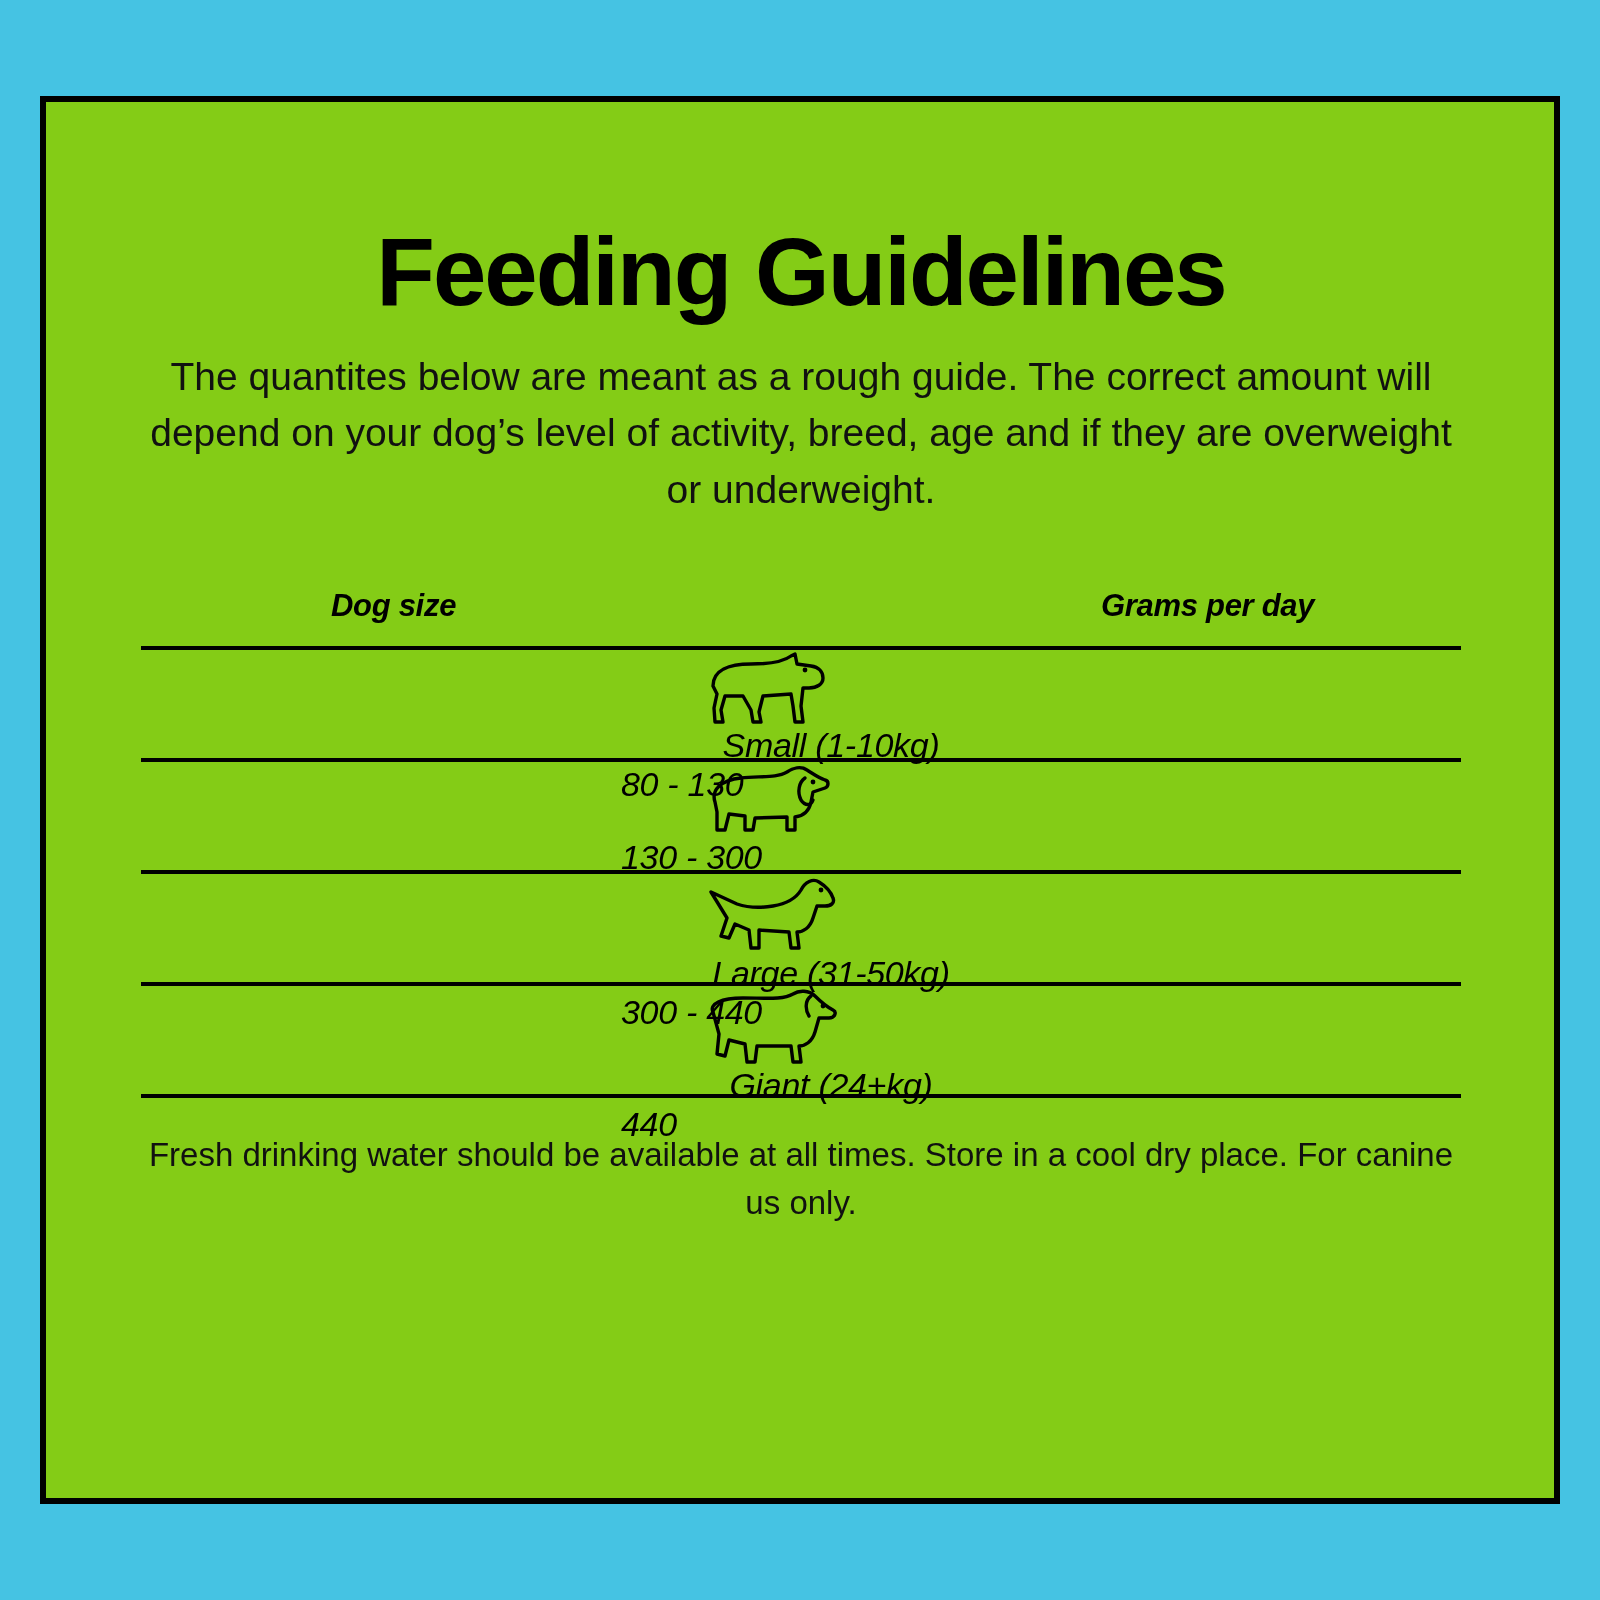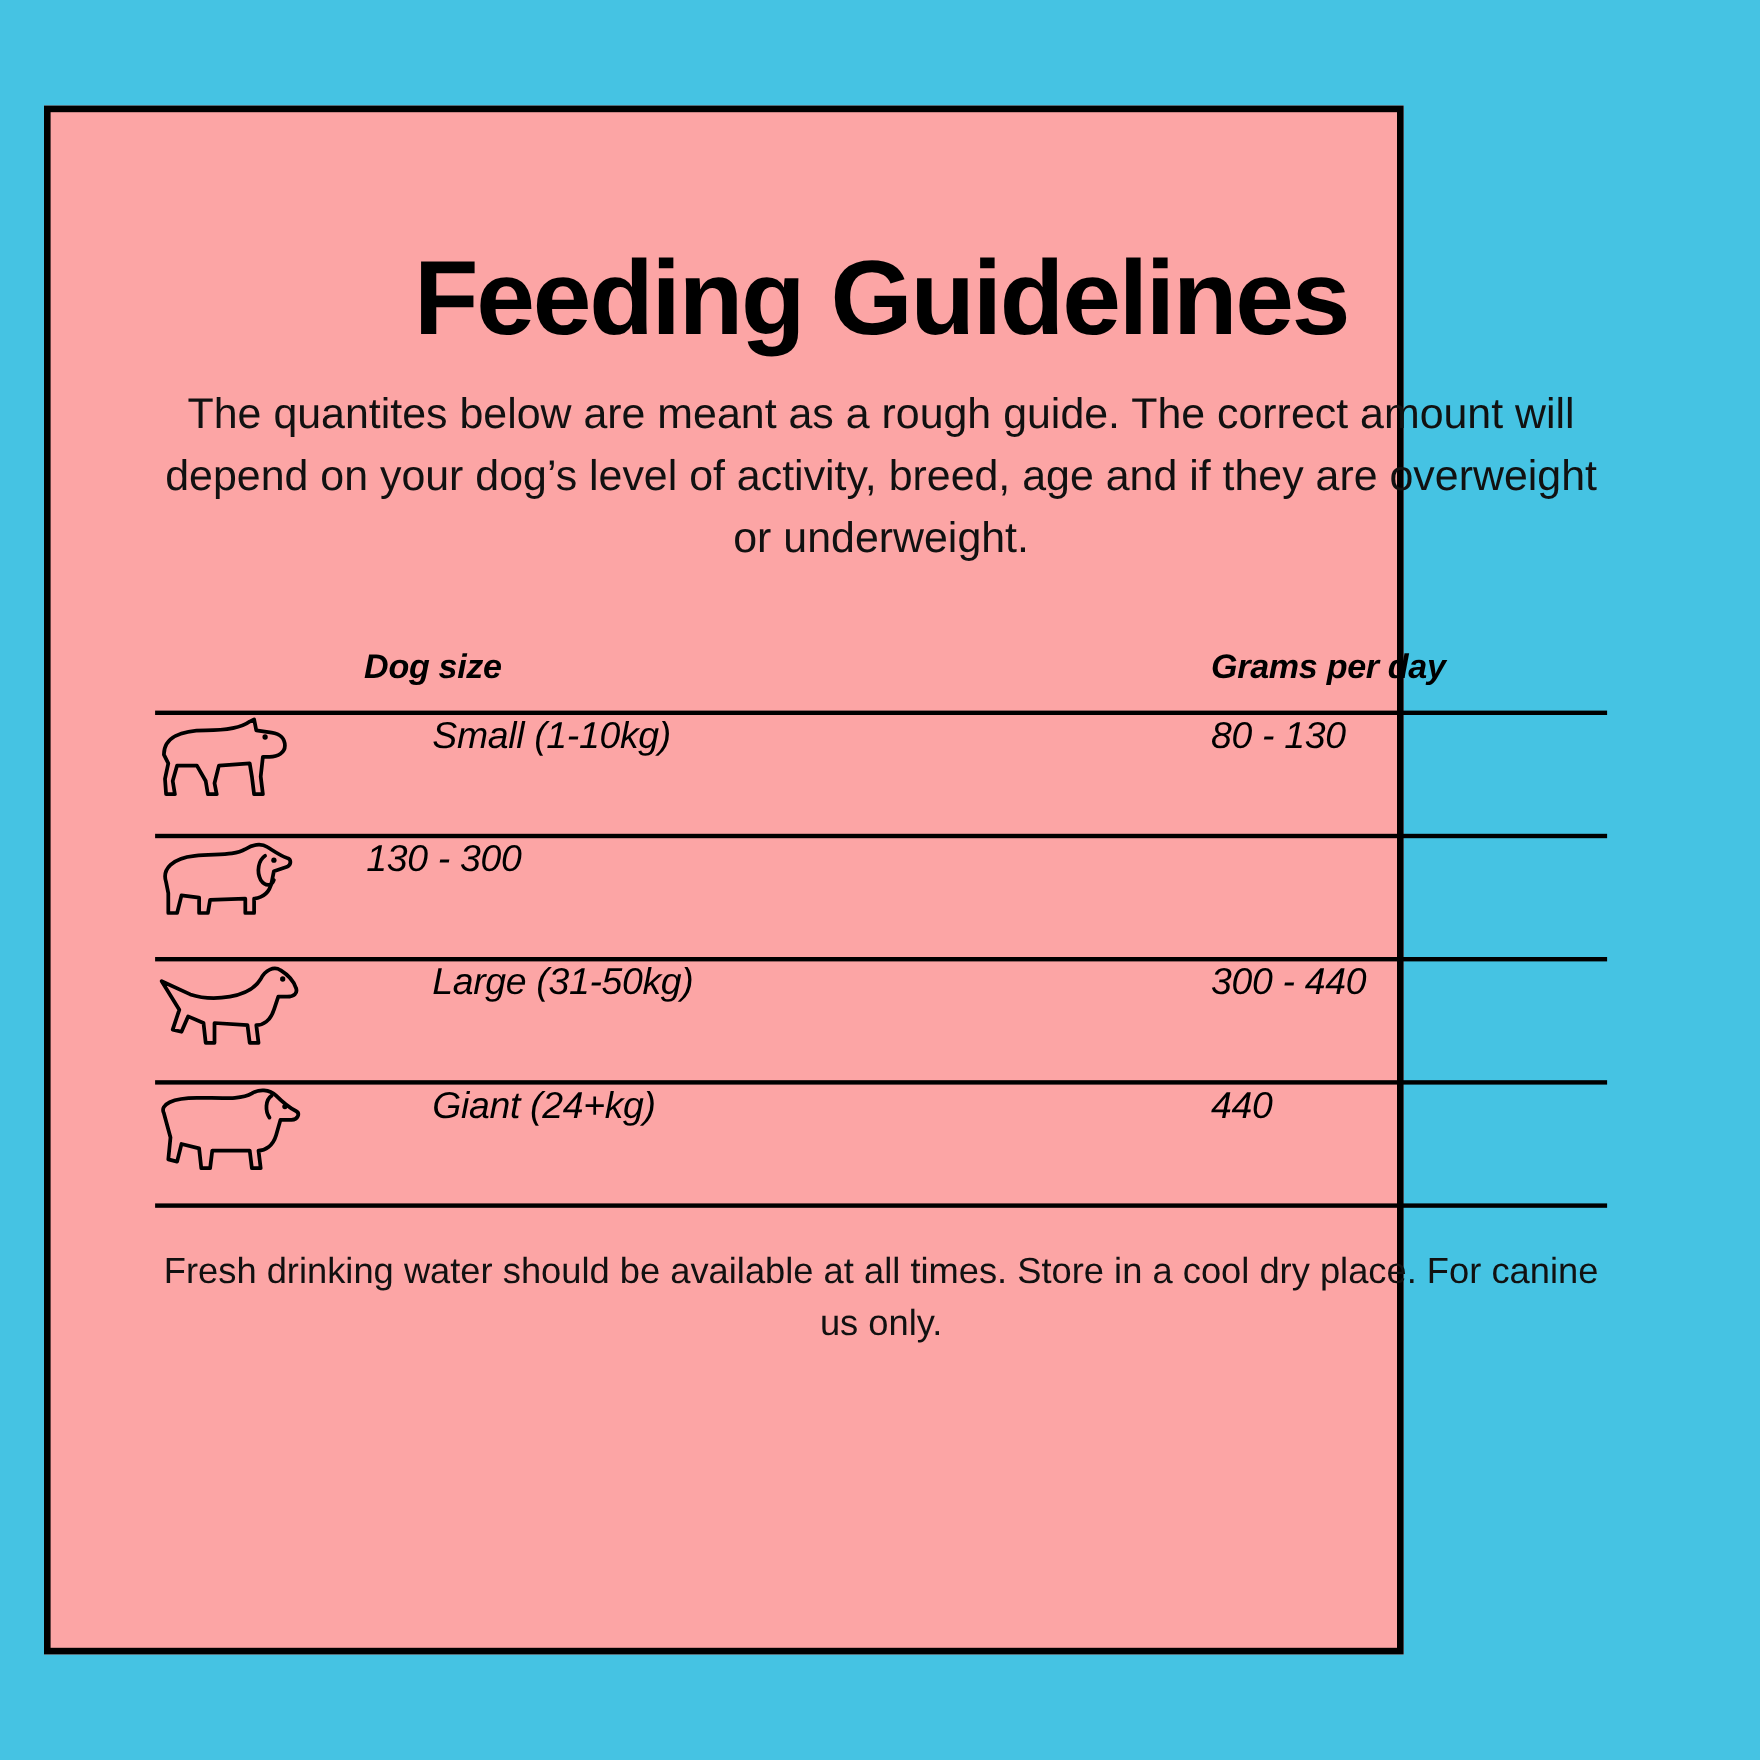--- a/index.html
+++ b/index.html
@@ -10,23 +10,23 @@
     width: 1600px;
     height: 1600px;
     background: #45c3e3;
     font-family: "Liberation Sans", sans-serif;
     overflow: hidden;
   }
   .page {
     position: absolute;
     left: 40px;
     top: 96px;
-    width: 1236px;
+    width: 1520px;
     height: 1408px;
-    background: #fca5a5;
+    background: #84cc16;
     border: 6px solid #000000;
     box-sizing: border-box;
   }
   .inner {
     position: absolute;
     left: 95px;
     top: 120px;
     width: 1320px;
   }
   .title {
@@ -65,22 +65,23 @@
   .col-icon { width: 190px; flex: none; }
   .col-size { flex: 1; }
   .col-grams { width: 360px; flex: none; }
   .rule {
     height: 4px;
     background: #000;
     width: 100%;
   }
   .row {
     display: flex;
-    align-items: flex-start;
+    align-items: center;
     height: 108px;
+    flex-direction: column;
   }
   .icon-cell {
     width: 190px;
     flex: none;
     display: flex;
     align-items: center;
     justify-content: flex-start;
     padding-left: 2px;
   }
   .size-cell {

